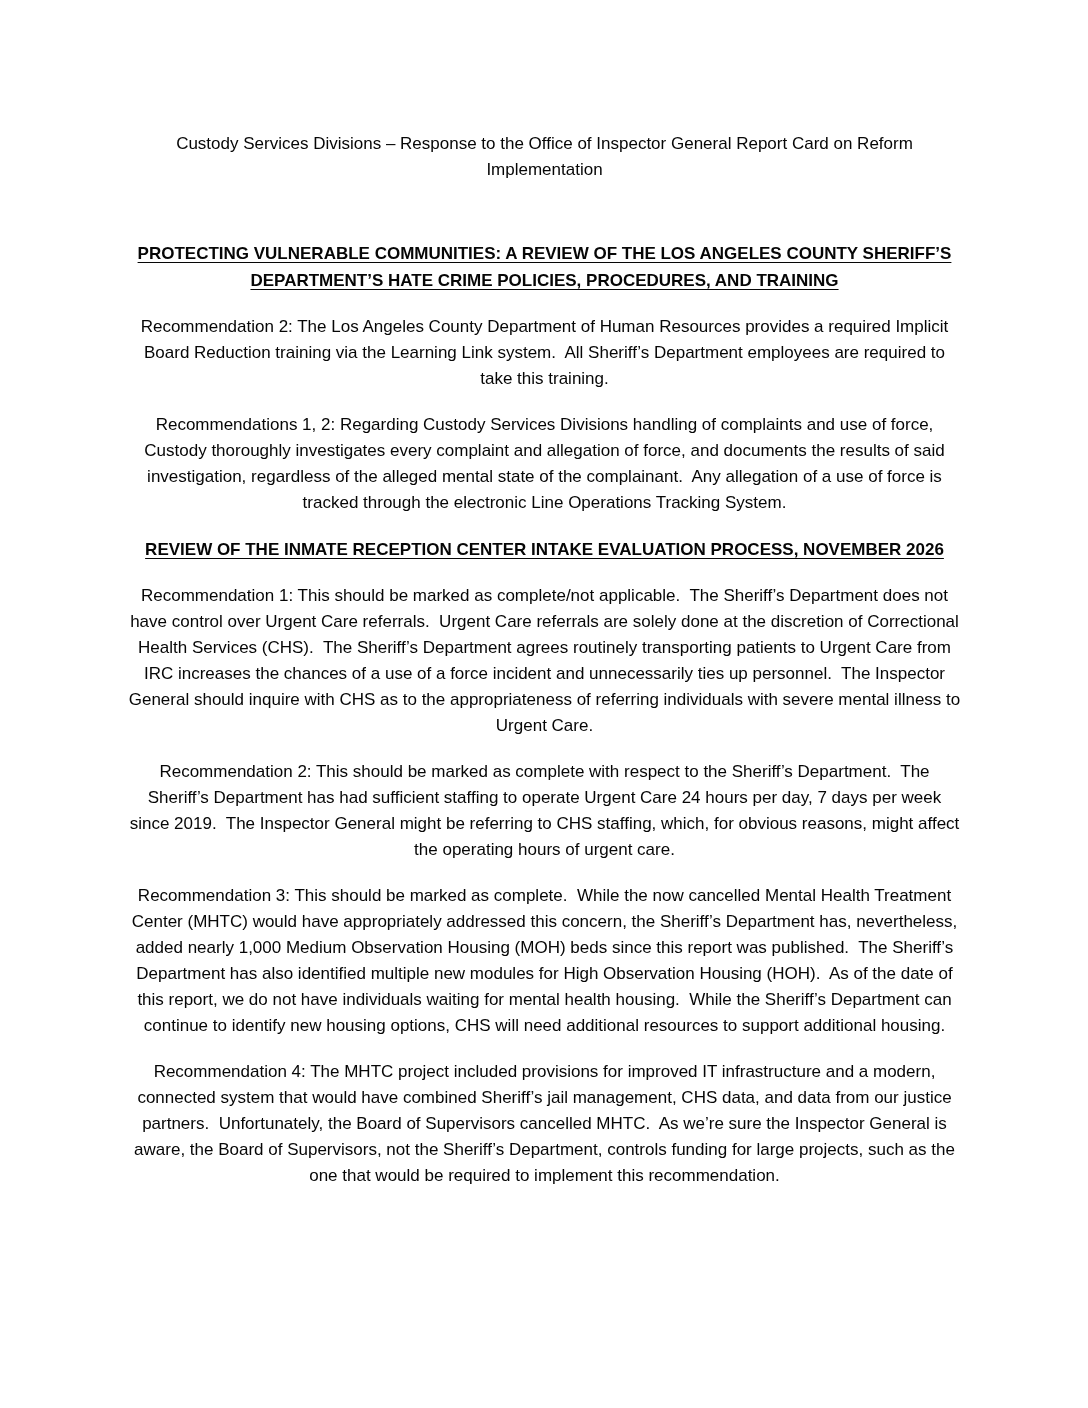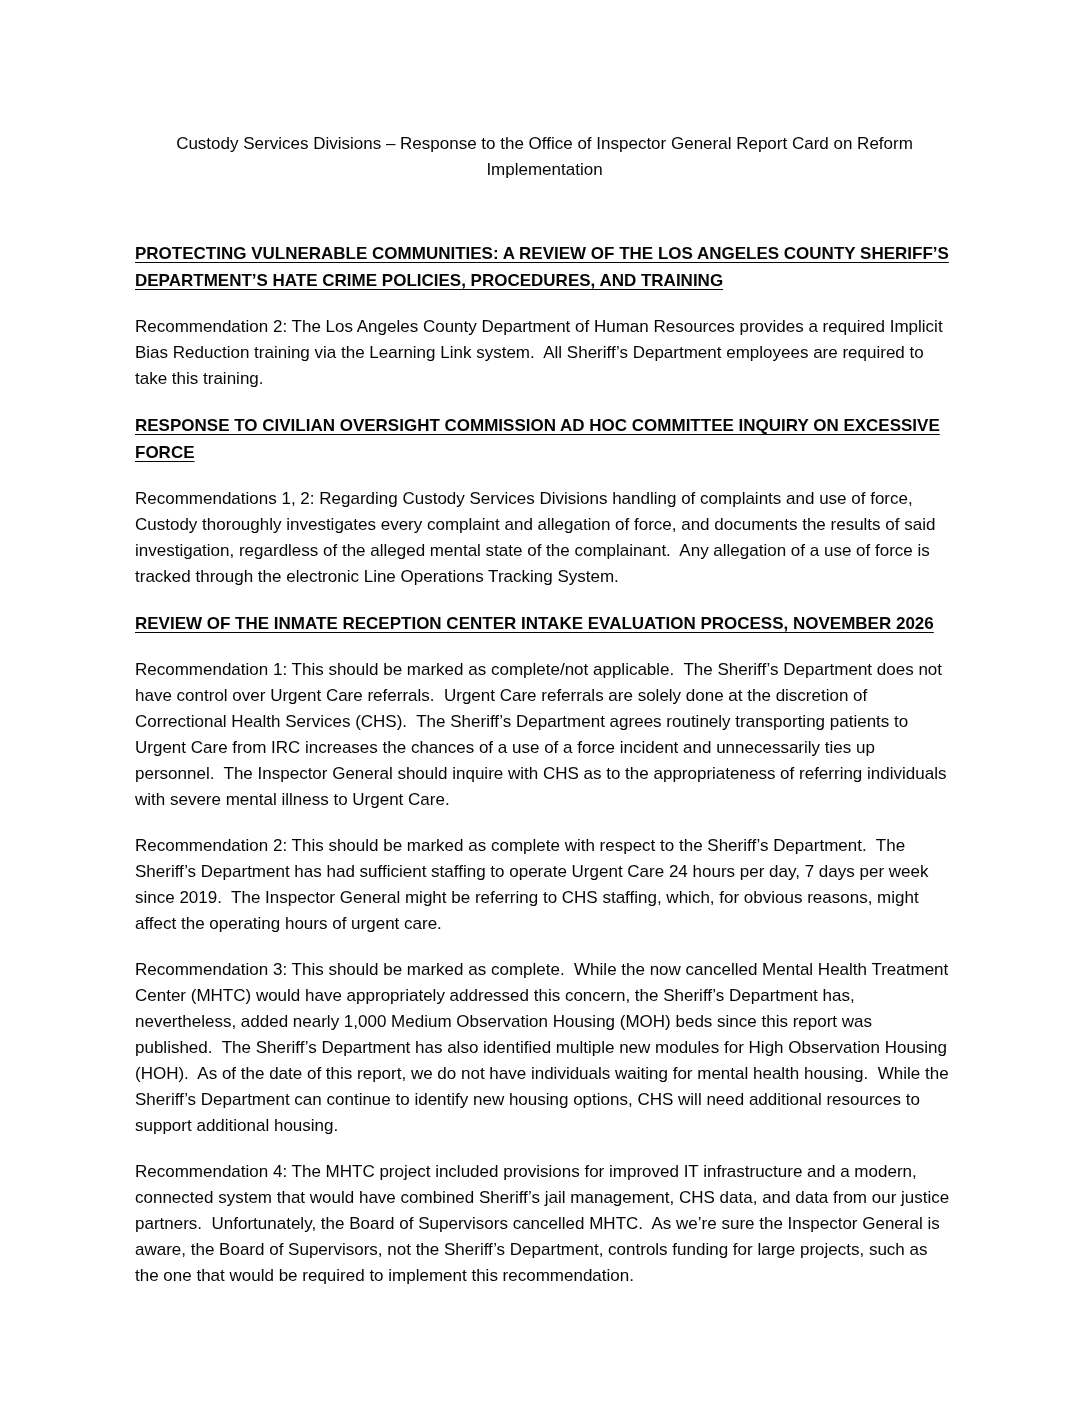--- a/index.html
+++ b/index.html
@@ -22,21 +22,22 @@
   }
   .doc-title {
     font-size: 17px;
     font-weight: normal;
     text-align: center;
     max-width: 828px;
     margin: 0 auto 57px auto;
     line-height: 26px;
   }
   .doc-section {
-    margin: 8px;
+    margin: 0;
+    text-align: center;
   }
   .doc-heading {
     font-size: 17px;
     font-weight: bold;
     text-decoration: underline;
     text-underline-offset: 3px;
     margin: 0 0 20px 0;
     line-height: 27px;
   }
   .doc-para {
@@ -46,25 +47,24 @@
 </style>
 </head>
 <body>
 
 <div class="page">
 
   <h1 class="doc-title">Custody Services Divisions – Response to the Office of Inspector General Report Card on Reform Implementation</h1>
 
   <section class="doc-section">
     <h2 class="doc-heading">PROTECTING VULNERABLE COMMUNITIES: A REVIEW OF THE LOS ANGELES COUNTY SHERIFF’S DEPARTMENT’S HATE CRIME POLICIES, PROCEDURES, AND TRAINING</h2>
-    <p class="doc-para">Recommendation 2: The Los Angeles County Department of Human Resources provides a required Implicit Bias Reduction training via the Learning Link system.  All Sheriff’s Department employees are required to take this training.</p>
+    <p class="doc-para">Recommendation 2: The Los Angeles County Department of Human Resources provides a required Implicit Board Reduction training via the Learning Link system.  All Sheriff’s Department employees are required to take this training.</p>
   </section>
 
   <section class="doc-section">
-    <h2 class="doc-heading">RESPONSE TO CIVILIAN OVERSIGHT COMMISSION AD HOC COMMITTEE INQUIRY ON EXCESSIVE FORCE</h2>
     <p class="doc-para">Recommendations 1, 2: Regarding Custody Services Divisions handling of complaints and use of force, Custody thoroughly investigates every complaint and allegation of force, and documents the results of said investigation, regardless of the alleged mental state of the complainant.  Any allegation of a use of force is tracked through the electronic Line Operations Tracking System.</p>
   </section>
 
   <section class="doc-section">
     <h2 class="doc-heading">REVIEW OF THE INMATE RECEPTION CENTER INTAKE EVALUATION PROCESS, NOVEMBER 2026</h2>
     <p class="doc-para">Recommendation 1: This should be marked as complete/not applicable.  The Sheriff’s Department does not have control over Urgent Care referrals.  Urgent Care referrals are solely done at the discretion of Correctional Health Services (CHS).  The Sheriff’s Department agrees routinely transporting patients to Urgent Care from IRC increases the chances of a use of a force incident and unnecessarily ties up personnel.  The Inspector General should inquire with CHS as to the appropriateness of referring individuals with severe mental illness to Urgent Care.</p>
     <p class="doc-para">Recommendation 2: This should be marked as complete with respect to the Sheriff’s Department.  The Sheriff’s Department has had sufficient staffing to operate Urgent Care 24 hours per day, 7 days per week since 2019.  The Inspector General might be referring to CHS staffing, which, for obvious reasons, might affect the operating hours of urgent care.</p>
     <p class="doc-para">Recommendation 3: This should be marked as complete.  While the now cancelled Mental Health Treatment Center (MHTC) would have appropriately addressed this concern, the Sheriff’s Department has, nevertheless, added nearly 1,000 Medium Observation Housing (MOH) beds since this report was published.  The Sheriff’s Department has also identified multiple new modules for High Observation Housing (HOH).  As of the date of this report, we do not have individuals waiting for mental health housing.  While the Sheriff’s Department can continue to identify new housing options, CHS will need additional resources to support additional housing.</p>
     <p class="doc-para">Recommendation 4: The MHTC project included provisions for improved IT infrastructure and a modern, connected system that would have combined Sheriff’s jail management, CHS data, and data from our justice partners.  Unfortunately, the Board of Supervisors cancelled MHTC.  As we’re sure the Inspector General is aware, the Board of Supervisors, not the Sheriff’s Department, controls funding for large projects, such as the one that would be required to implement this recommendation.</p>
   </section>

